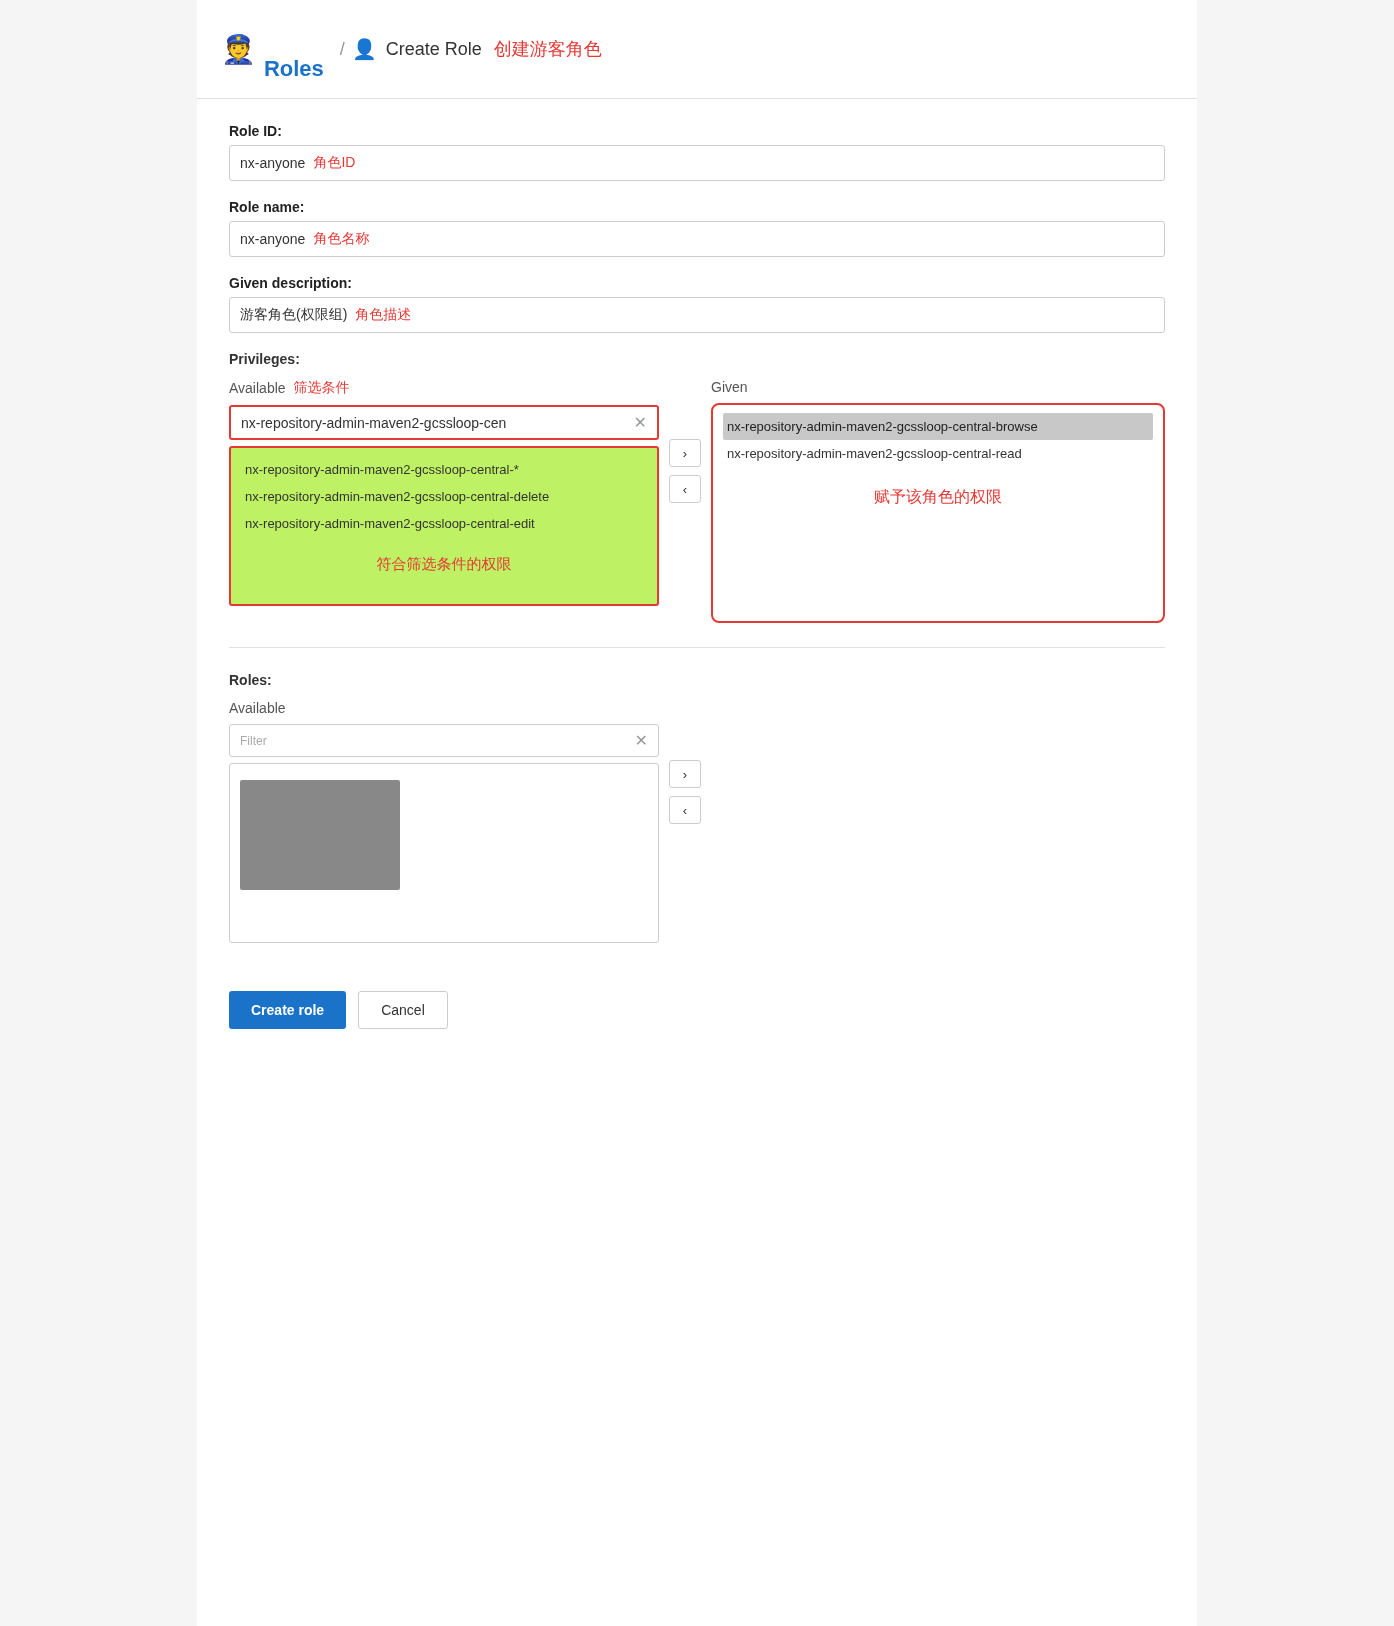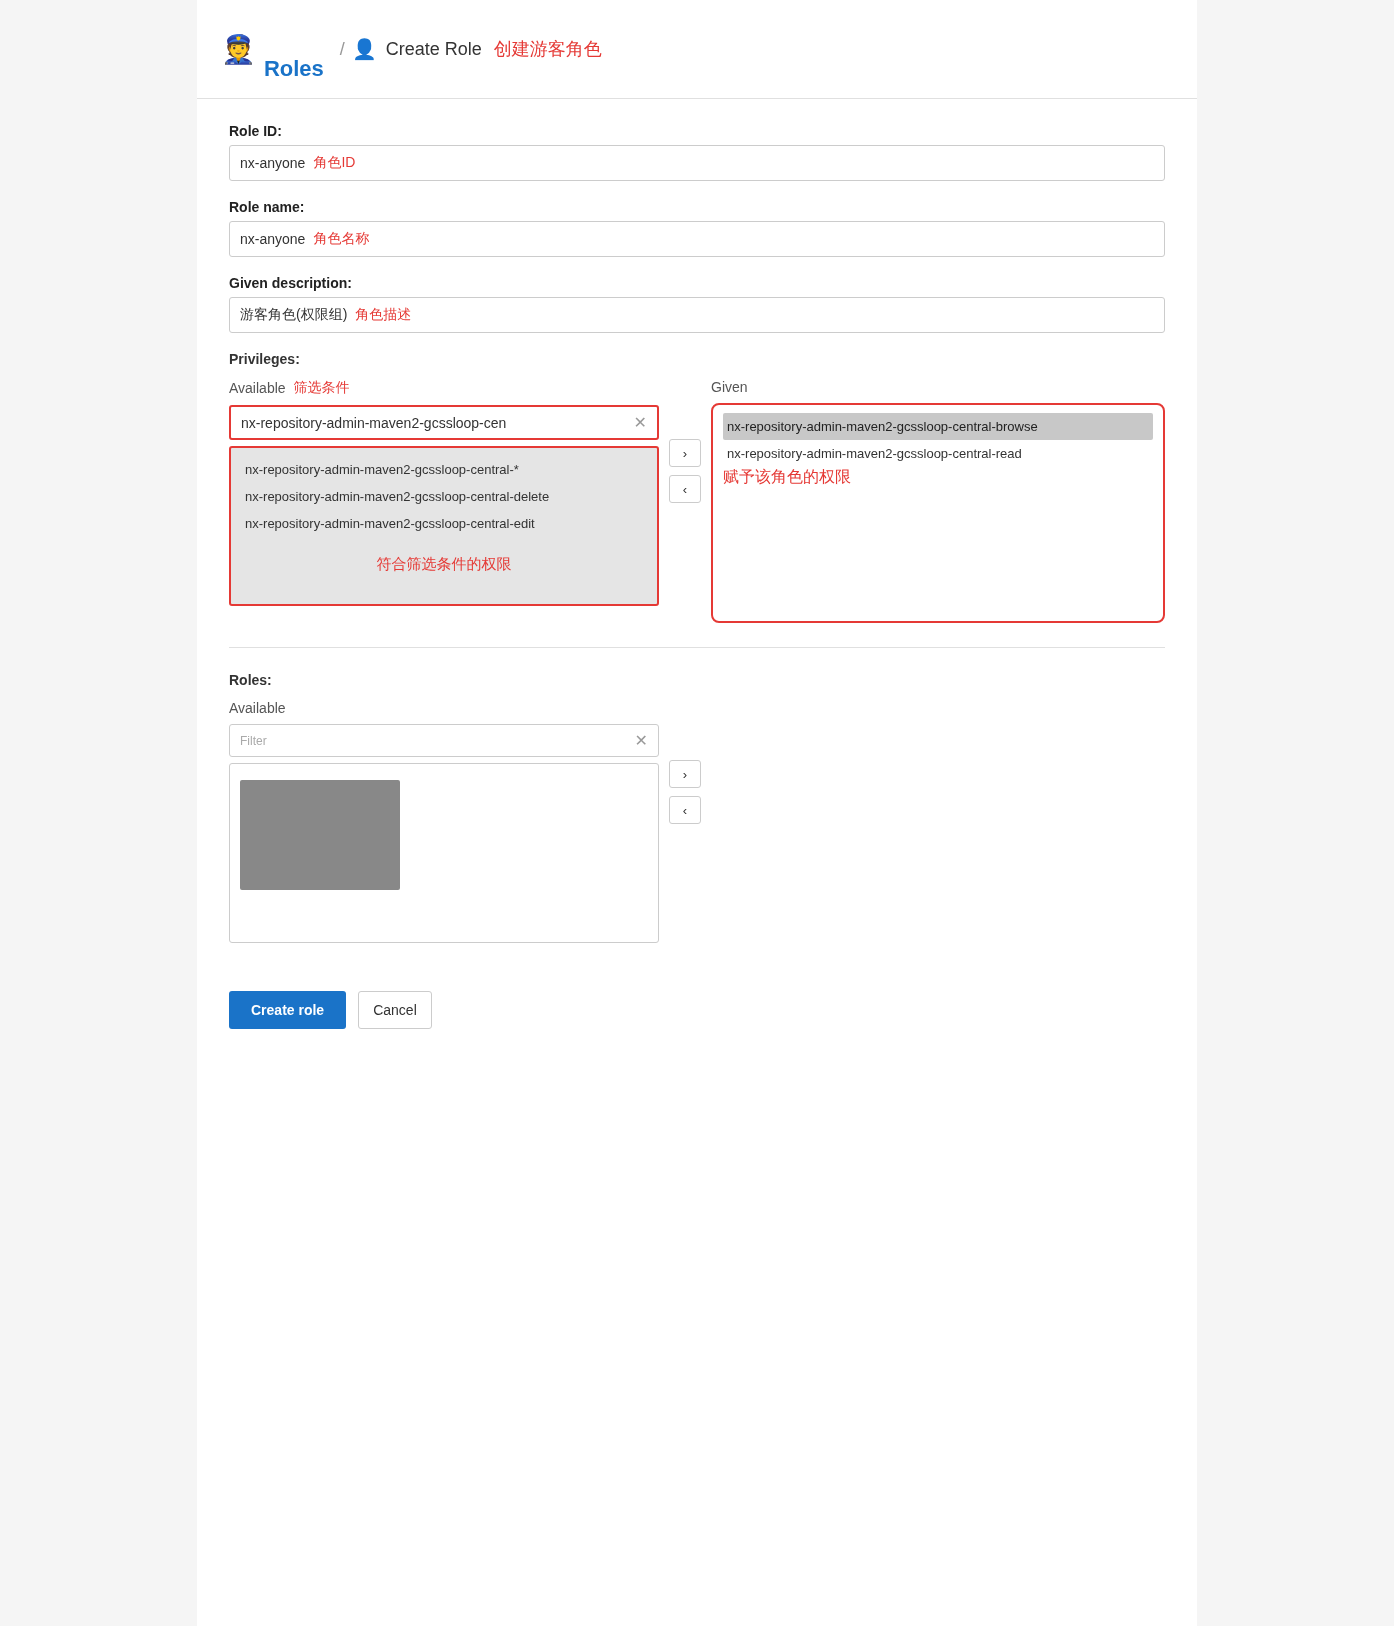--- a/index.html
+++ b/index.html
@@ -141,21 +141,21 @@
     .filter-box-clear {
       color: #999;
       cursor: pointer;
       font-size: 16px;
     }
     .list-box {
       border: 2px solid #e53935;
       border-radius: 3px;
       padding: 8px 10px;
       min-height: 160px;
-      background: #e5e5e5;
+      background: #bef264;
     }
     .list-box-item {
       padding: 6px 4px;
       font-size: 13px;
       color: #333;
       cursor: pointer;
       border-radius: 2px;
     }
     .list-box-item.selected {
       background: #c8c8c8;
@@ -164,20 +164,22 @@
     .given-box {
       border: 2px solid #e53935;
       border-radius: 8px;
       padding: 8px 10px;
       min-height: 220px;
       background: #fff;
     }
     .given-box-annotation {
       color: #e53935;
       font-size: 16px;
+      text-align: center;
+      margin-top: 20px;
     }
     .arrow-btn {
       width: 32px;
       height: 28px;
       border: 1px solid #ccc;
       border-radius: 3px;
       background: #fff;
       cursor: pointer;
       display: flex;
       align-items: center;
@@ -241,21 +243,21 @@
       padding: 10px 22px;
       font-size: 14px;
       font-weight: bold;
       cursor: pointer;
     }
     .btn-secondary {
       background: #fff;
       color: #333;
       border: 1px solid #ccc;
       border-radius: 3px;
-      padding: 10px 14px;
+      padding: 10px 22px;
       font-size: 14px;
       cursor: pointer;
     }
   </style>
 </head>
 <body>
 
 <div class="page-container">
 
   <div class="header">

